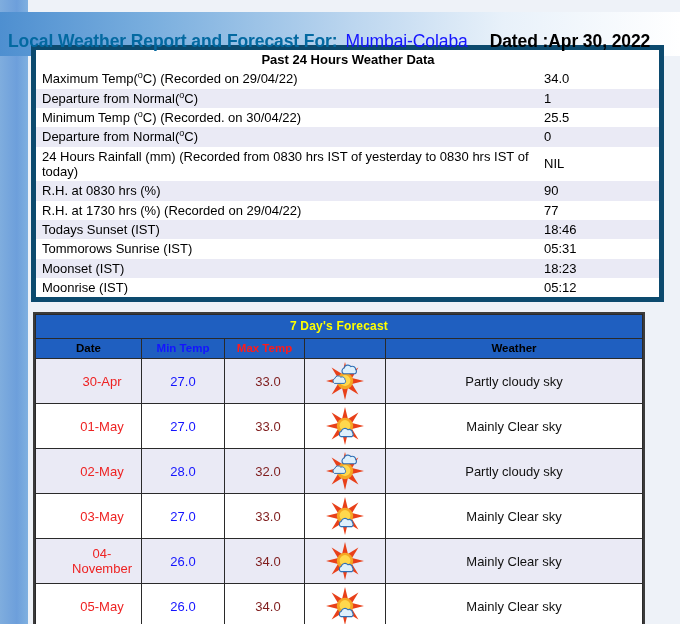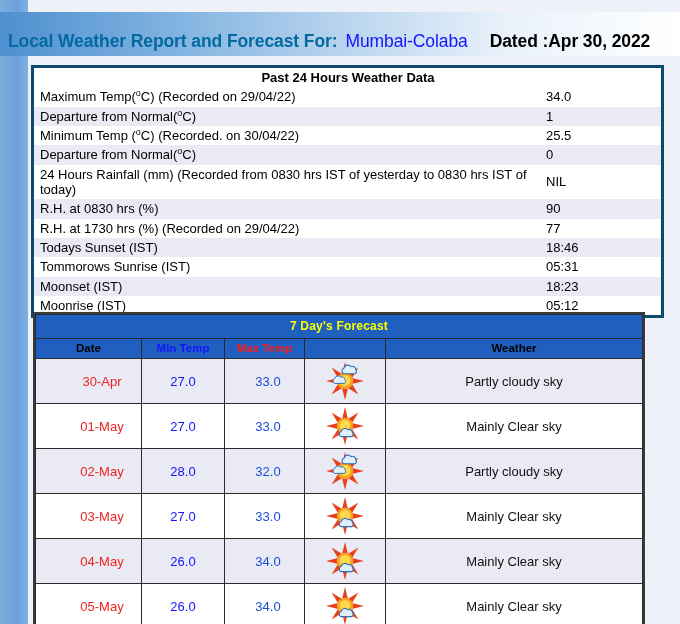--- a/index.html
+++ b/index.html
@@ -58,23 +58,23 @@
     font-size: 17.5px;
     font-weight: bold;
     color: #000000;
     margin-left: 22px;
     letter-spacing: -0.1px;
   }
 
   
   #past24-wrap {
     position: absolute;
-    left: 31px; top: 65px;
+    left: 31px; top: 45px;
     width: 633px;
-    border: 3px solid #0c4a6e;
+    border: 5px solid #0c4a6e;
     box-sizing: border-box;
     background: #ffffff;
   }
   #past24-table {
     width: 100%;
     border-collapse: collapse;
     font-size: 13px;
     color: #000;
   }
   #past24-table td {
@@ -141,21 +141,21 @@
   .fc-row td {
     height: 44px;
     text-align: center;
     font-size: 13px;
     vertical-align: middle;
   }
   .fc-row.alt td { background: #eaeaf5; }
   .fc-row.plain td { background: #ffffff; }
   td.c-date { color: #ee2222; padding-left: 28px; }
   td.c-min  { color: #1414ff; }
-  td.c-max  { color: #1d4ed8; padding-left: 8px; }
+  td.c-max  { color: #7f1d1d; padding-left: 8px; }
   td.c-wx   { color: #111111; }
   td.c-icon { padding: 0; }
 
   .wx-icon-holder {
     display: flex;
     align-items: center;
     justify-content: center;
     height: 44px;
   }
   .wx-icon-holder svg { display: block; }
@@ -356,21 +356,21 @@
                 <circle cx="21" cy="20.5" r="5.4" fill="#ffd84d"></circle>
                 <g>
                   <path d="M 16.84 31.64 a 2.992 2.992 0 0 1 0.528 -5.456 a 3.696 3.696 0 0 1 6.5120000000000005 -1.4080000000000001 a 3.168 3.168 0 0 1 4.5760000000000005 2.8160000000000003 a 2.552 2.552 0 0 1 -0.7040000000000001 4.048 Z" fill="#dff0fb" stroke="#2f6fb5" stroke-width="1.10" stroke-linejoin="round"></path>
                 </g>
               </svg>
             </div>
           </td>
           <td class="c-wx">Mainly Clear sky</td>
         </tr>
         <tr class="fc-row alt">
-          <td class="c-date">04-May</td>
+          <td class="c-date">04-November</td>
           <td class="c-min">26.0</td>
           <td class="c-max">34.0</td>
           <td class="c-icon">
             <div class="wx-icon-holder">
               <svg width="42" height="42" viewBox="0 0 42 42">
                 <g>
                   <polygon points="27.9,18.1 40.0,21.0 27.9,23.9" fill="#e8401a"></polygon>
                   <polygon points="27.9,23.8 34.4,34.4 23.8,27.9" fill="#e8401a"></polygon>
                   <polygon points="23.9,27.9 21.0,40.0 18.1,27.9" fill="#e8401a"></polygon>
                   <polygon points="18.2,27.9 7.6,34.4 14.1,23.8" fill="#e8401a"></polygon>

